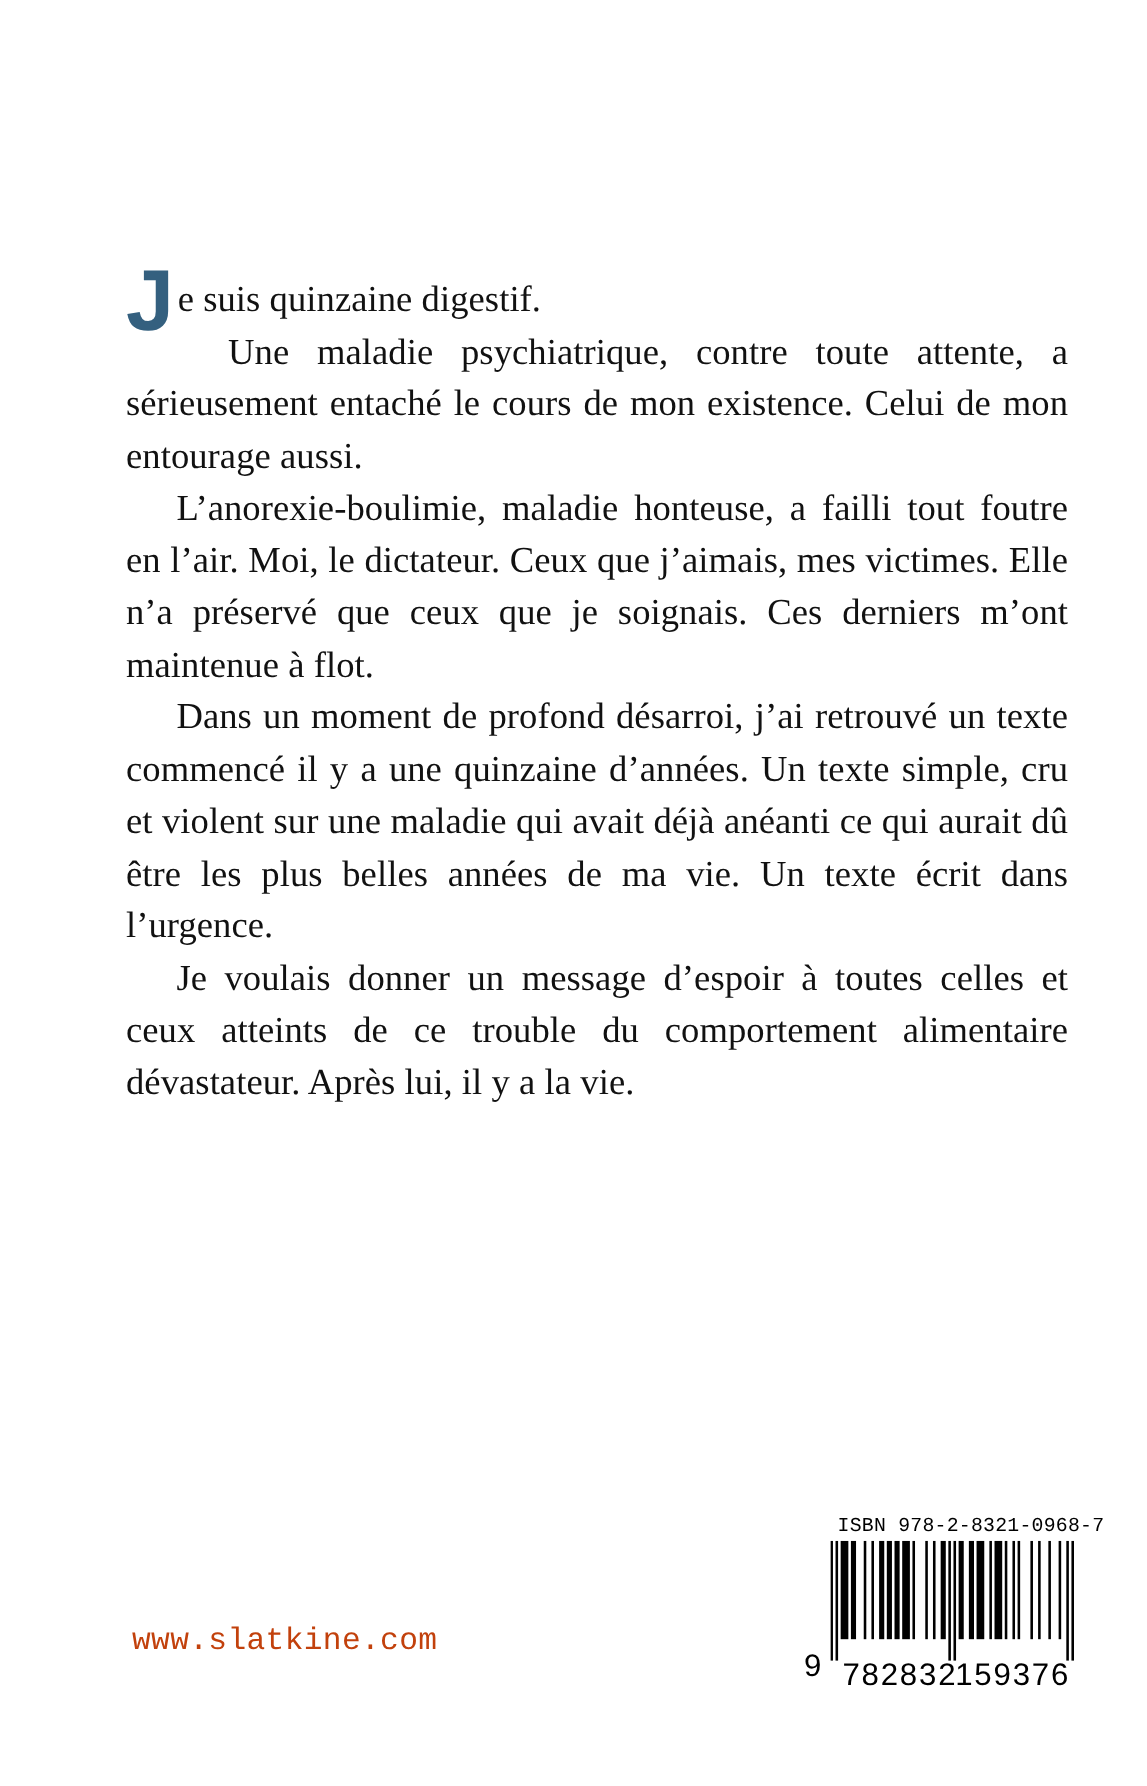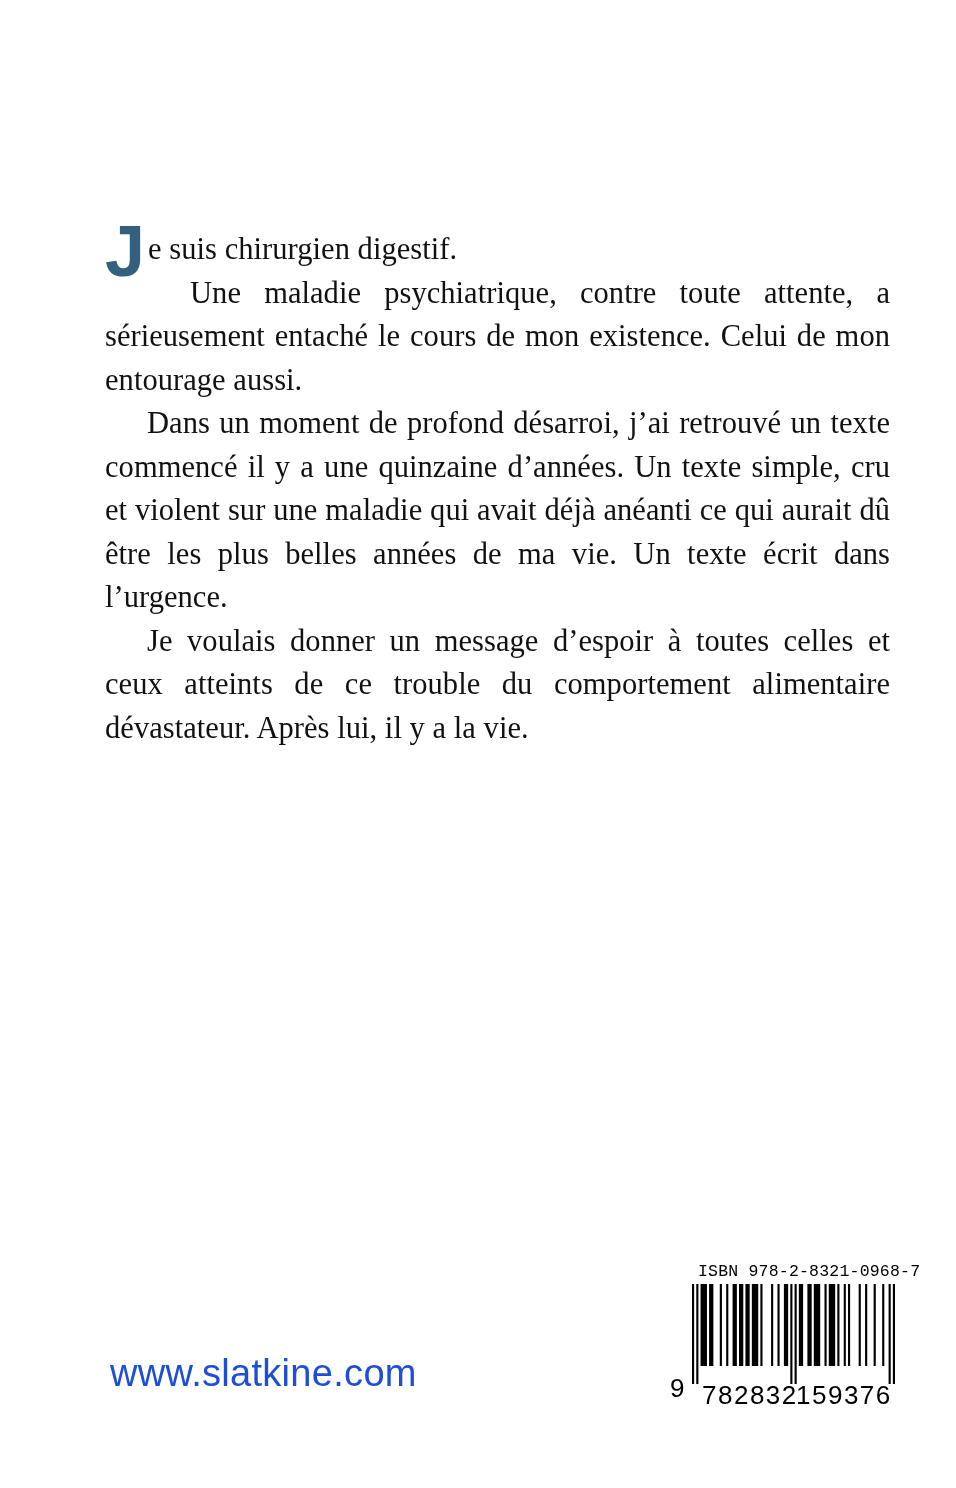--- a/index.html
+++ b/index.html
@@ -57,23 +57,23 @@
     margin: -2px 4px 0 0;
     padding: 0;
     letter-spacing: -1px;
   }
 
   
   .website {
     position: absolute;
     left: 110px;
     top: 1352px;
-    font-family: Liberation Sans, sans-serif;
-    font-size: 38px;
-    color: #1d4ed8;
+    font-family: Liberation Mono, monospace;
+    font-size: 26px;
+    color: #c2410c;
     letter-spacing: 0.3px;
     white-space: nowrap;
   }
 
   
   .barcode-block {
     position: absolute;
     left: 670px;
     top: 1262px;
     width: 225px;
@@ -132,22 +132,23 @@
     left: 104px;
     top: 0;
   }
 </style>
 </head>
 <body>
 
 <div class="page">
 
   <div class="blurb">
-    <p class="first"><span class="dropcap">J</span><span>e suis chirurgien digestif.</span></p>
+    <p class="first"><span class="dropcap">J</span><span>e suis quinzaine digestif.</span></p>
     <p>Une maladie psychiatrique, contre toute attente, a sérieusement entaché le cours de mon existence. Celui de mon entourage aussi.</p>
+    <p>L’anorexie-boulimie, maladie honteuse, a failli tout foutre en l’air. Moi, le dictateur. Ceux que j’aimais, mes victimes. Elle n’a préservé que ceux que je soignais. Ces derniers m’ont maintenue à flot.</p>
     <p>Dans un moment de profond désarroi, j’ai retrouvé un texte commencé il y a une quinzaine d’années. Un texte simple, cru et violent sur une maladie qui avait déjà anéanti ce qui aurait dû être les plus belles années de ma vie. Un texte écrit dans l’urgence.</p>
     <p>Je voulais donner un message d’espoir à toutes celles et ceux atteints de ce trouble du comportement alimentaire dévastateur. Après lui, il y a la vie.</p>
   </div>
 
   <div class="website">www.slatkine.com</div>
 
   <div class="barcode-block">
     <div class="isbn-line">ISBN  978-2-8321-0968-7</div>
     <div class="barcode-row">
       <div class="lead-digit">9</div>

